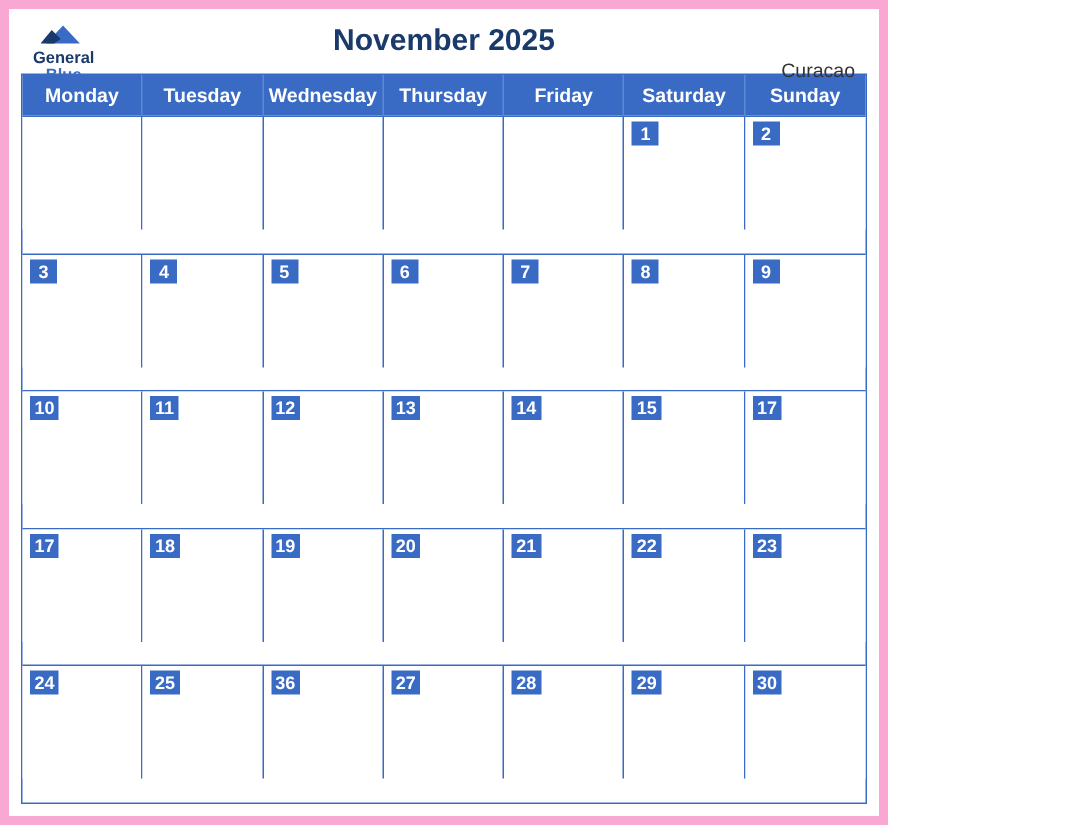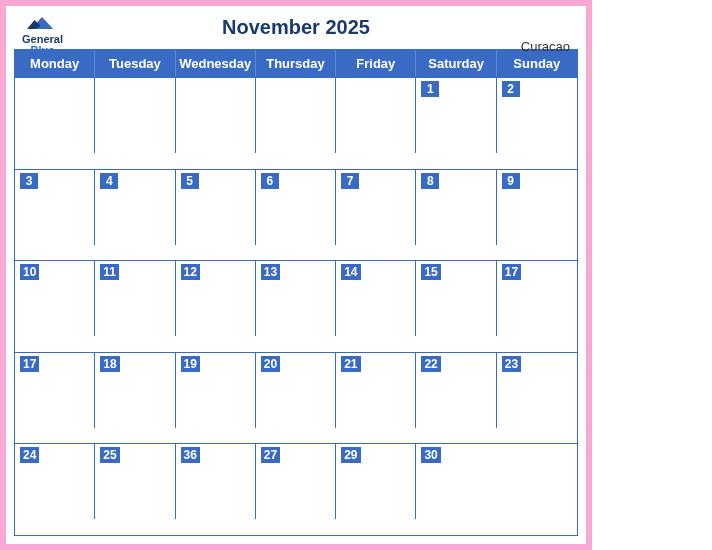--- a/index.html
+++ b/index.html
@@ -239,20 +239,23 @@
           <div class="day-cell" style="position: relative;">
             <span class="day-num-label">25</span>
           </div>
           <div class="day-cell" style="position: relative;">
             <span class="day-num-label">36</span>
           </div>
           <div class="day-cell" style="position: relative;">
             <span class="day-num-label">27</span>
           </div>
           <div class="day-cell" style="position: relative;">
+            <span class="day-num-label">28</span>
+          </div>
+          <div class="day-cell" style="position: relative;">
             <span class="day-num-label">29</span>
           </div>
           <div class="day-cell" style="position: relative;">
             <span class="day-num-label">30</span>
           </div>
         </div>
       </div>
   </div>
 </div>
 

